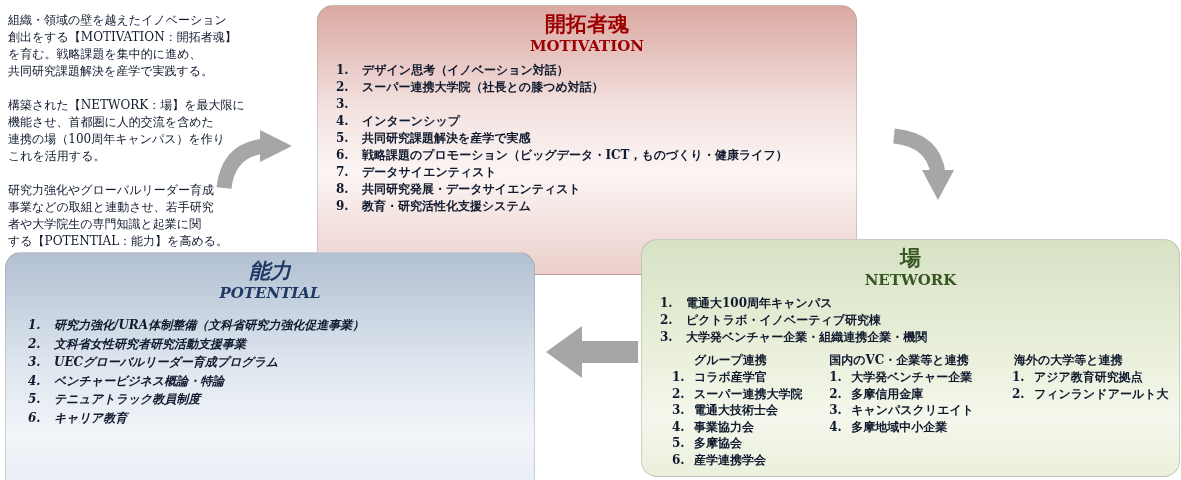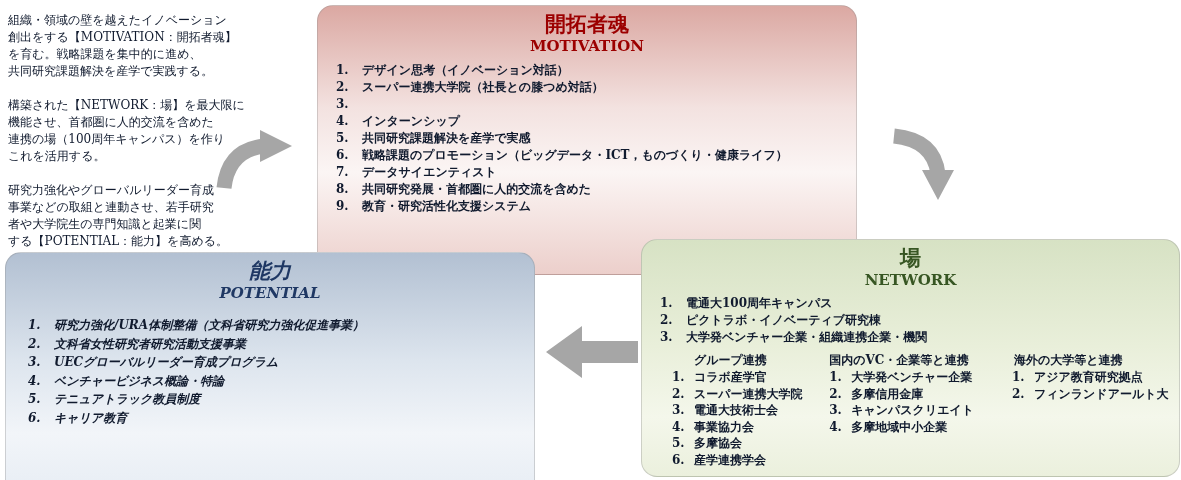--- a/index.html
+++ b/index.html
@@ -113,21 +113,21 @@
         <li>
         <span class="num">6.</span>
         <span class="txt">戦略課題のプロモーション（ビッグデータ・ICT，ものづくり・健康ライフ）</span>
       </li>
         <li>
         <span class="num">7.</span>
         <span class="txt">データサイエンティスト</span>
       </li>
         <li>
         <span class="num">8.</span>
-        <span class="txt">共同研究発展・首都圏に人的交流を含めた</span>
+        <span class="txt">共同研究発展・データサイエンティスト</span>
       </li>
         <li>
         <span class="num">9.</span>
         <span class="txt">教育・研究活性化支援システム</span>
       </li>
       </ol>
   </div>
 
   <div class="box box-potential">
     <div class="box-title">能力</div>

